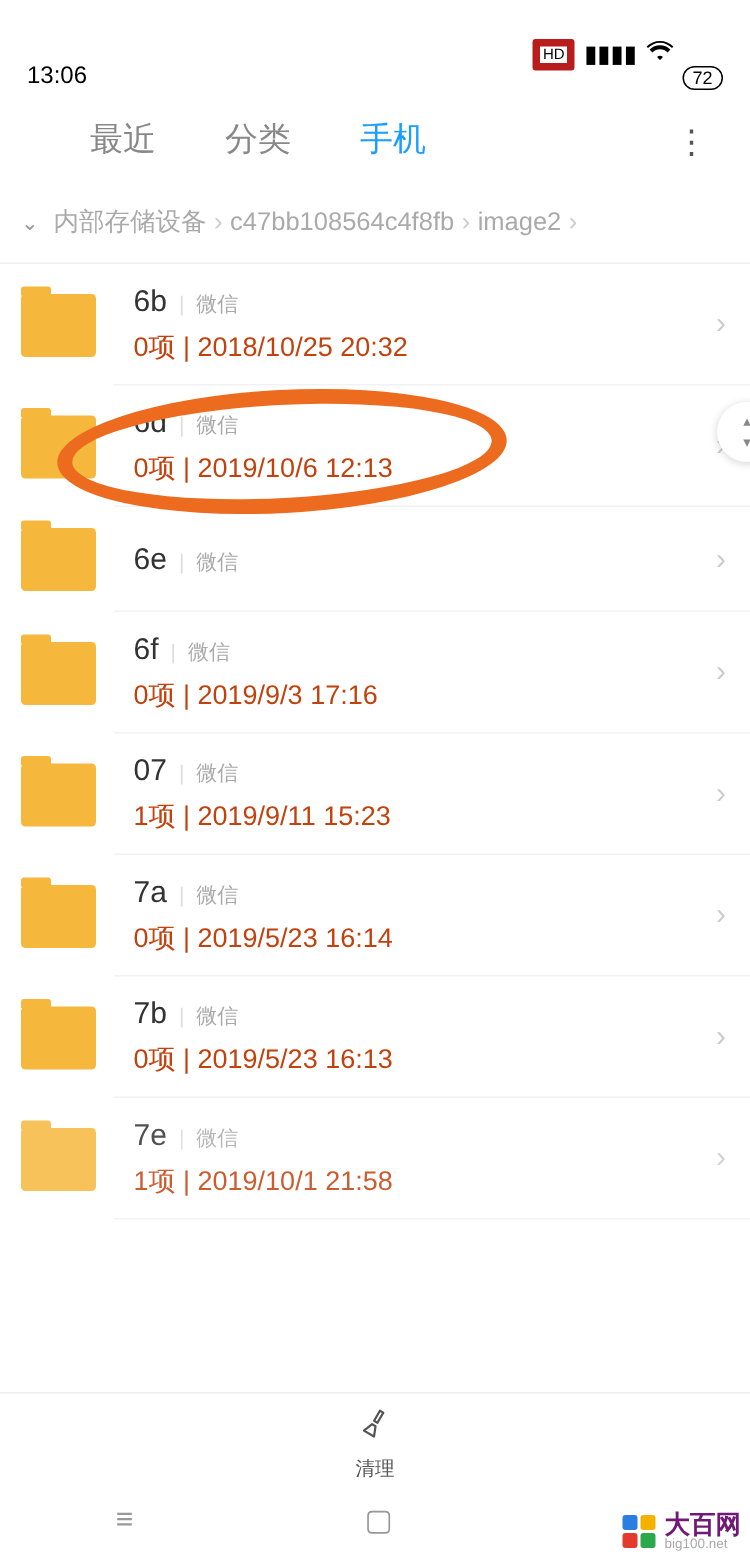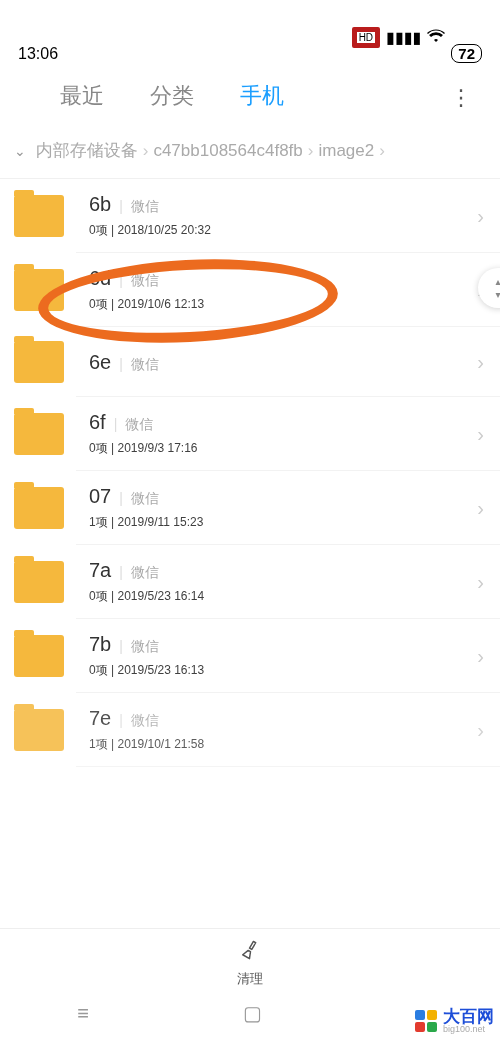--- a/index.html
+++ b/index.html
@@ -17,22 +17,22 @@
       align-items: flex-end;
       padding: 12px 18px 4px;
       font-size: 16px;
       color: #000;
     }
     .status-right { display: flex; align-items: center; gap: 6px; }
     .battery-box {
       border: 1.5px solid #000;
       border-radius: 8px;
       padding: 0 6px;
-      font-size: 15px;
-      font-weight: 700;
+      font-size: 12px;
+      font-weight: 400;
       margin-top: 32px;
     }
     .tabs {
       display: flex;
       justify-content: space-between;
       align-items: center;
       padding: 14px 30px 14px 60px;
     }
     .tabs-inner { display: flex; gap: 46px; }
     .tab {
@@ -80,21 +80,21 @@
       top: -5px; left: 0;
       width: 20px; height: 6px;
       background: #f5b83d;
       border-radius: 2px 2px 0 0;
     }
     .row-body { flex: 1; margin-left: 25px; min-width: 0; }
     .row-title { display: flex; align-items: baseline; gap: 8px; }
     .name { font-size: 20px; color: #333; }
     .divider-v { color: #ddd; font-size: 14px; }
     .source { font-size: 14px; color: #aaa; }
-    .meta { font-size: 12px; color: #404040; margin-top: 6px; }
+    .meta { font-size: 18px; color: #c2410c; margin-top: 6px; }
     .chev { color: #ccc; font-size: 20px; }
     .highlight-ring {
       position: absolute;
       pointer-events: none;
       border: 10px solid #ec6b1f;
       border-radius: 50%;
       width: 300px; height: 82px;
       left: 38px;
       top: 260px;
       transform: rotate(-3deg);
@@ -148,21 +148,21 @@
       align-items: center;
       gap: 6px;
       z-index: 10;
     }
     .wm-logo { display: grid; grid-template-columns: 10px 10px; grid-template-rows: 10px 10px; gap: 2px; }
     .wm-logo span:nth-child(1){background:#2a7de1;border-radius:2px;}
     .wm-logo span:nth-child(2){background:#f3b100;border-radius:2px;}
     .wm-logo span:nth-child(3){background:#e23b2e;border-radius:2px;}
     .wm-logo span:nth-child(4){background:#2aa84a;border-radius:2px;}
     .wm-text { display:flex; flex-direction:column; line-height:1; }
-    .wm-cn { font-size:17px; font-weight:700; color:#1d4ed8; }
+    .wm-cn { font-size:17px; font-weight:700; color:#701a75; }
     .wm-en { font-size:9px; color:#aaa; }
     .last-row { opacity: .85; }
   </style>
 </head>
 <body>
 
 <div class="status-bar">
   <span>13:06</span>
   <div class="status-right">
     <span style="font-size:10px;border:5px solid #b91c1c;padding:0 2px;border-radius:2px;">HD</span>

